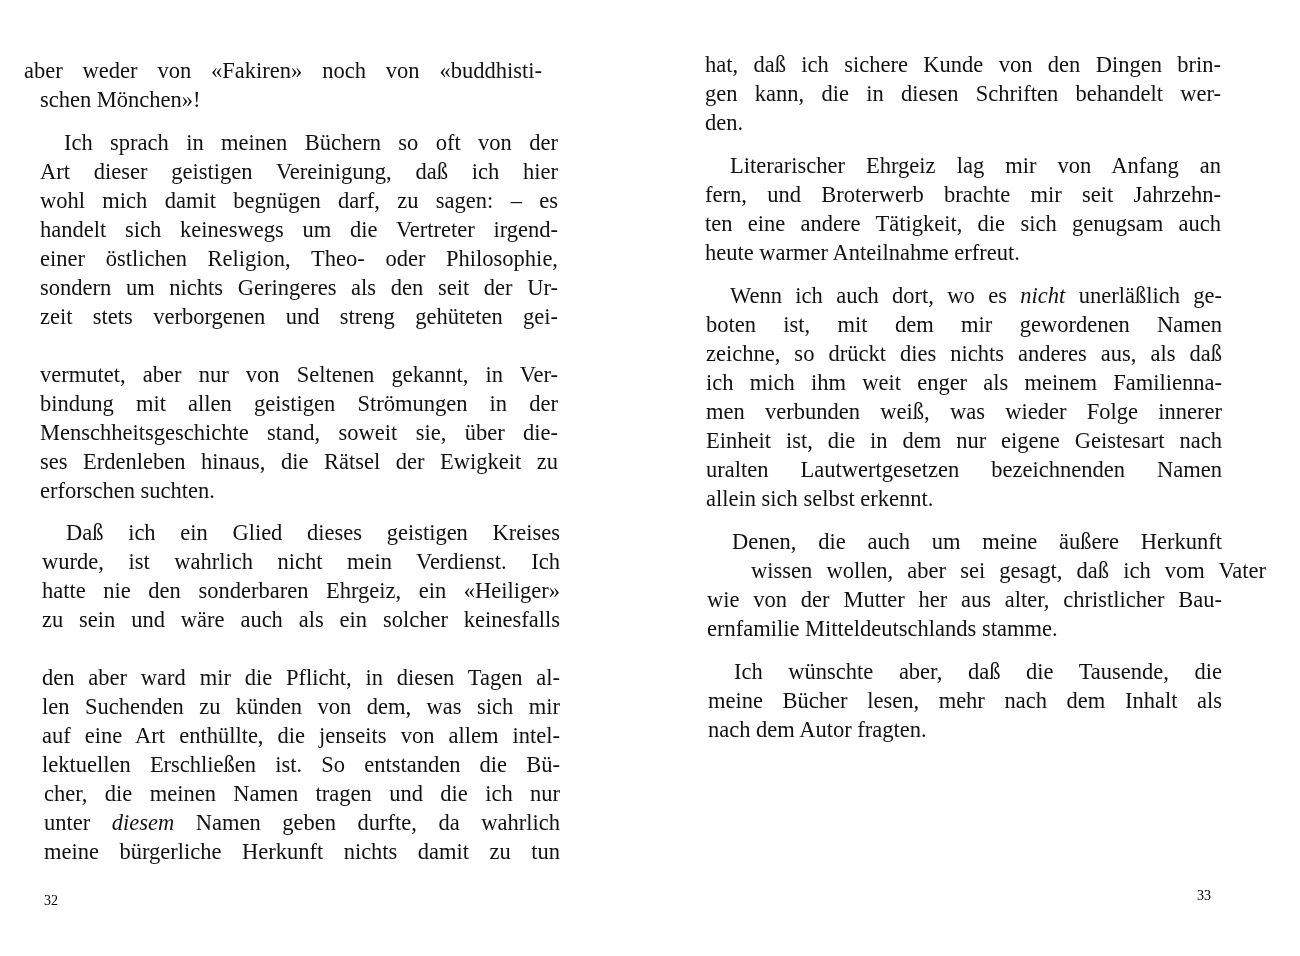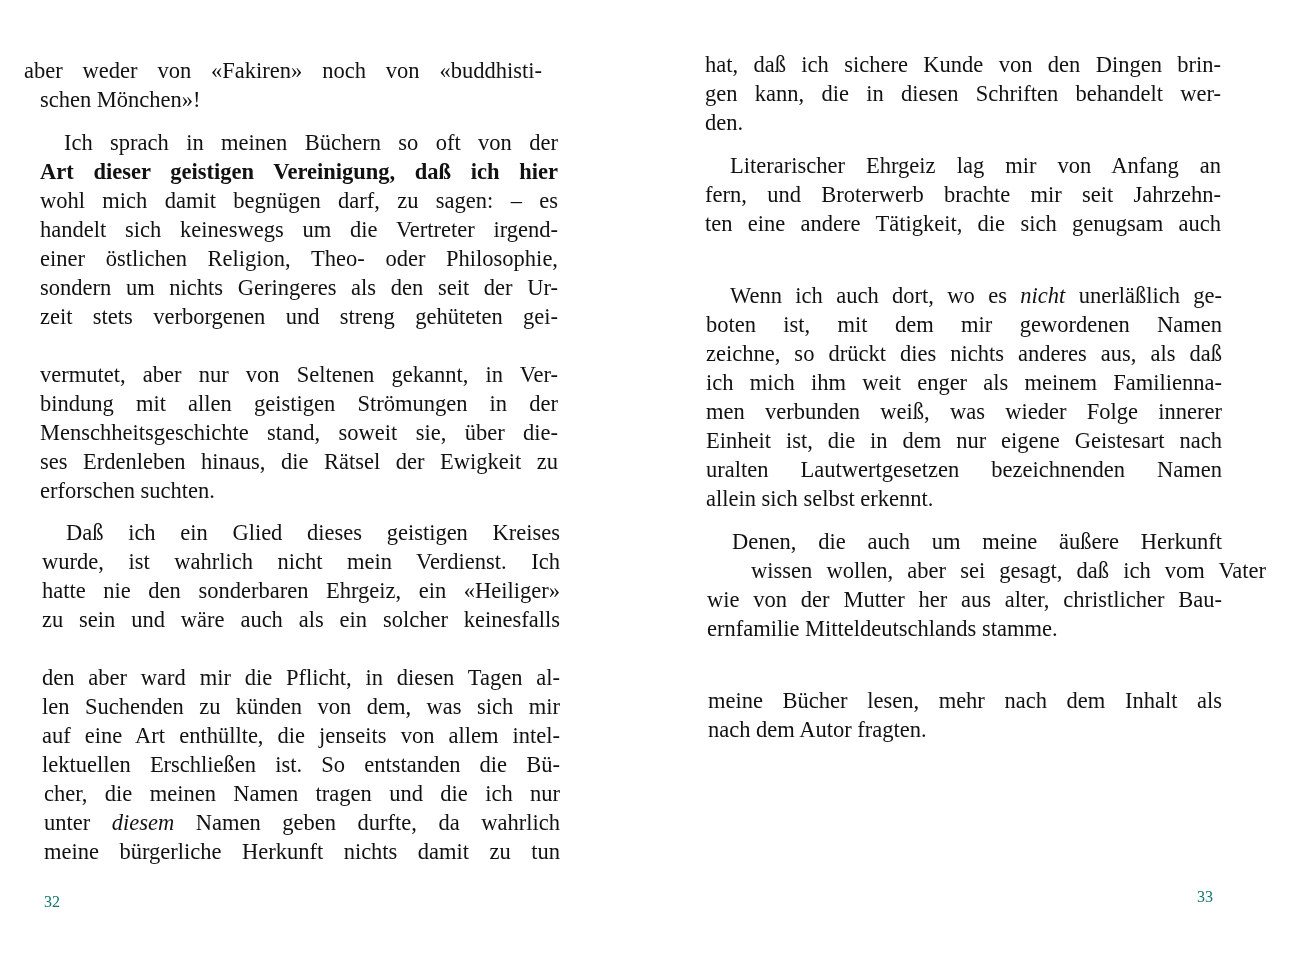--- a/index.html
+++ b/index.html
@@ -15,34 +15,34 @@
     color: #111111;
     white-space: nowrap;
     text-align: justify;
     text-align-last: justify;
   }
   .line.last { text-align-last: left; }
   .line i { font-style: italic; }
   .pagenum {
     position: absolute;
     font-family: "Liberation Serif", "DejaVu Serif", serif;
-    font-size: 16px;
-    color: #0f766e;
+    font-size: 14px;
+    color: #000000;
   }
 </style>
 </head>
 <body>
 
 <div class="page" id="page-left">
 
   <div class="line" style="left:24px;width:518px;top:56px;">aber weder von «Fakiren» noch von «buddhisti-</div>
   <div class="line last" style="left:40px;width:518px;top:85px;">schen Mönchen»!</div>
 
   <div class="line" style="left:64px;width:494px;top:128px;">Ich sprach in meinen Büchern so oft von der</div>
-  <div class="line" style="left:40px;width:518px;top:157px;font-weight:bold;">Art dieser geistigen Vereinigung, daß ich hier</div>
+  <div class="line" style="left:40px;width:518px;top:157px;">Art dieser geistigen Vereinigung, daß ich hier</div>
   <div class="line" style="left:40px;width:518px;top:186px;">wohl mich damit begnügen darf, zu sagen: – es</div>
   <div class="line" style="left:40px;width:518px;top:215px;">handelt sich keineswegs um die Vertreter irgend-</div>
   <div class="line" style="left:40px;width:518px;top:244px;">einer östlichen Religion, Theo- oder Philosophie,</div>
   <div class="line" style="left:40px;width:518px;top:273px;">sondern um nichts Geringeres als den seit der Ur-</div>
   <div class="line" style="left:40px;width:518px;top:302px;">zeit stets verborgenen und streng gehüteten gei-</div>
   <div class="line" style="left:40px;width:518px;top:360px;">vermutet, aber nur von Seltenen gekannt, in Ver-</div>
   <div class="line" style="left:40px;width:518px;top:389px;">bindung mit allen geistigen Strömungen in der</div>
   <div class="line" style="left:40px;width:518px;top:418px;">Menschheitsgeschichte stand, soweit sie, über die-</div>
   <div class="line" style="left:40px;width:518px;top:447px;">ses Erdenleben hinaus, die Rätsel der Ewigkeit zu</div>
   <div class="line last" style="left:40px;width:518px;top:476px;">erforschen suchten.</div>
@@ -64,32 +64,34 @@
 
 <div class="page" id="page-right">
 
   <div class="line" style="left:55px;width:516px;top:50px;">hat, daß ich sichere Kunde von den Dingen brin-</div>
   <div class="line" style="left:55px;width:516px;top:79px;">gen kann, die in diesen Schriften behandelt wer-</div>
   <div class="line last" style="left:55px;width:516px;top:108px;">den.</div>
 
   <div class="line" style="left:80px;width:491px;top:151px;">Literarischer Ehrgeiz lag mir von Anfang an</div>
   <div class="line" style="left:55px;width:516px;top:180px;">fern, und Broterwerb brachte mir seit Jahrzehn-</div>
   <div class="line" style="left:55px;width:516px;top:209px;">ten eine andere Tätigkeit, die sich genugsam auch</div>
+  <div class="line last" style="left:55px;width:516px;top:238px;">heute warmer Anteilnahme erfreut.</div>
 
   <div class="line" style="left:80px;width:492px;top:281px;"><span>Wenn ich auch dort, wo es </span><i>nicht</i><span> unerläßlich ge-</span></div>
   <div class="line" style="left:56px;width:516px;top:310px;">boten ist, mit dem mir gewordenen Namen</div>
   <div class="line" style="left:56px;width:516px;top:339px;">zeichne, so drückt dies nichts anderes aus, als daß</div>
   <div class="line" style="left:56px;width:516px;top:368px;">ich mich ihm weit enger als meinem Familienna-</div>
   <div class="line" style="left:56px;width:516px;top:397px;">men verbunden weiß, was wieder Folge innerer</div>
   <div class="line" style="left:56px;width:516px;top:426px;">Einheit ist, die in dem nur eigene Geistesart nach</div>
   <div class="line" style="left:56px;width:516px;top:455px;">uralten Lautwertgesetzen bezeichnenden Namen</div>
   <div class="line last" style="left:56px;width:516px;top:484px;">allein sich selbst erkennt.</div>
 
   <div class="line" style="left:82px;width:490px;top:527px;">Denen, die auch um meine äußere Herkunft</div>
   <div class="line" style="left:57px;width:515px;top:556px;margin-left:44px;">wissen wollen, aber sei gesagt, daß ich vom Vater</div>
   <div class="line" style="left:57px;width:515px;top:585px;">wie von der Mutter her aus alter, christlicher Bau-</div>
   <div class="line last" style="left:57px;width:515px;top:614px;">ernfamilie Mitteldeutschlands stamme.</div>
 
+  <div class="line" style="left:84px;width:488px;top:657px;">Ich wünschte aber, daß die Tausende, die</div>
   <div class="line" style="left:58px;width:514px;top:686px;">meine Bücher lesen, mehr nach dem Inhalt als</div>
   <div class="line last" style="left:58px;width:514px;top:715px;">nach dem Autor fragten.</div>
 
   <div class="pagenum" style="left:547px;top:888px;">33</div>
 </div>
 
 </body></html>

